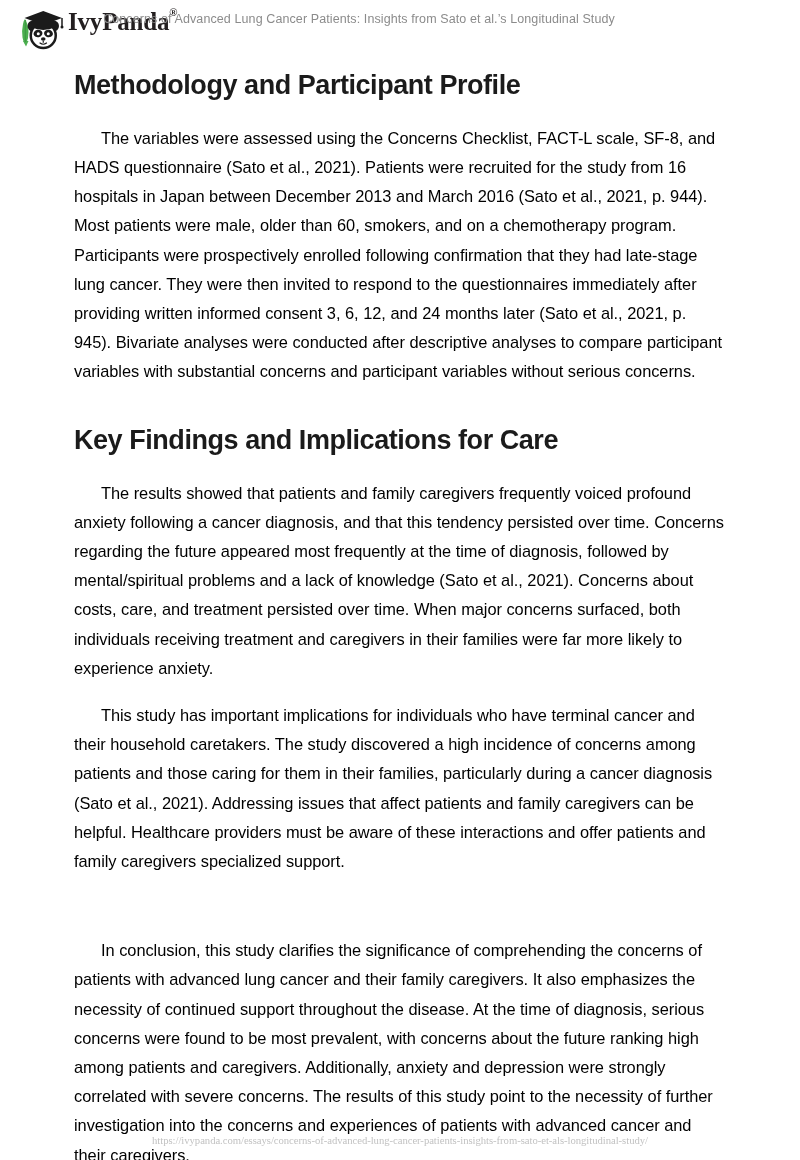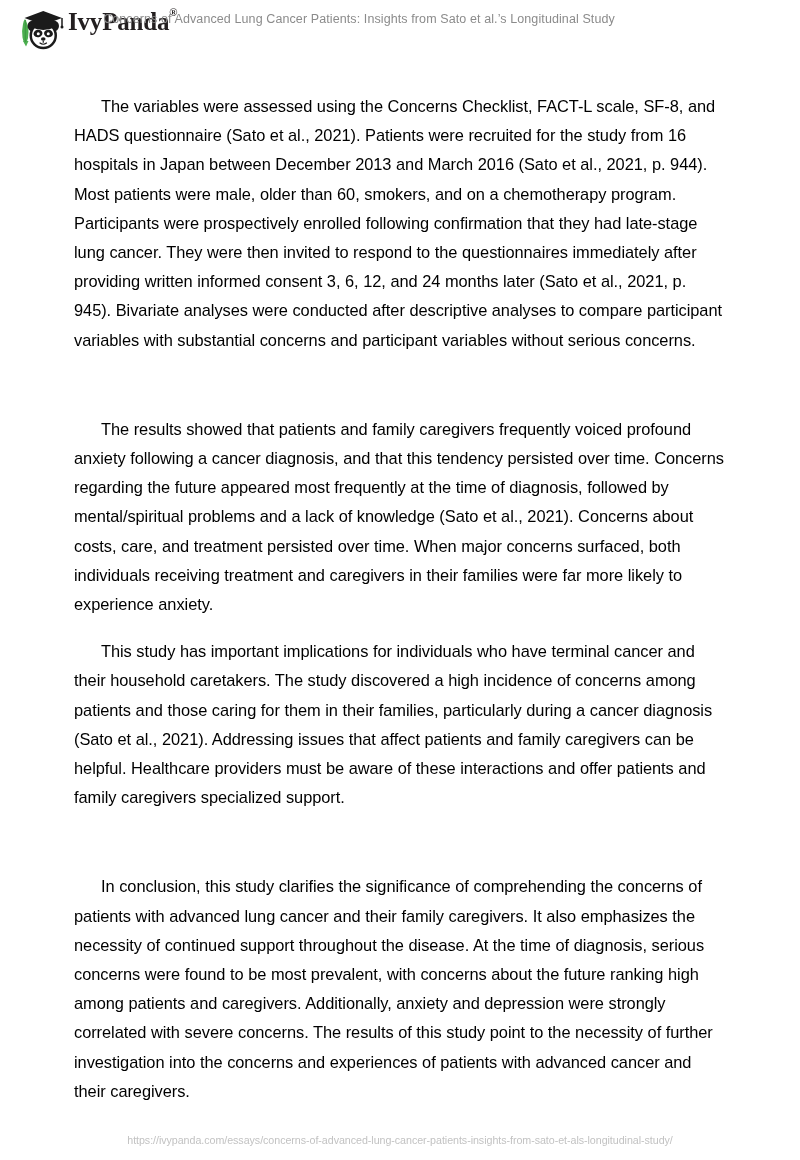--- a/index.html
+++ b/index.html
@@ -131,21 +131,21 @@
   
   .page-footer {
     position: absolute;
     left: 0;
     top: 1130px;
     width: 800px;
     text-align: center;
   }
 
   .footer-url {
-    font-family: Liberation Sans, sans-serif;
+    font-family: Liberation Serif, serif;
     font-size: 10.7px;
     color: #c2c2c2;
     letter-spacing: -0.05px;
     text-decoration: none;
     white-space: nowrap;
   }
 </style>
 </head>
 <body>
 
@@ -185,25 +185,27 @@
         </g>
       </svg>
       <span class="brand-text"><span>IvyPanda</span><sup class="brand-reg">®</sup></span>
     </div>
 
     <div class="header-title">Concerns of Advanced Lung Cancer Patients: Insights from Sato et al.’s Longitudinal Study</div>
   </div>
 
   <div class="content">
 
+    <h2 class="section-heading">Methodology and Participant Profile</h2>
     <div class="gap-heading-to-para"></div>
     <p class="body-text">The variables were assessed using the Concerns Checklist, FACT-L scale, SF-8, and HADS questionnaire (Sato et al., 2021). Patients were recruited for the study from 16 hospitals in Japan between December 2013 and March 2016 (Sato et al., 2021, p. 944). Most patients were male, older than 60, smokers, and on a chemotherapy program. Participants were prospectively enrolled following confirmation that they had late-stage lung cancer. They were then invited to respond to the questionnaires immediately after providing written informed consent 3, 6, 12, and 24 months later (Sato et al., 2021, p. 945). Bivariate analyses were conducted after descriptive analyses to compare participant variables with substantial concerns and participant variables without serious concerns.</p>
 
     <div class="gap-para-to-heading"></div>
 
+    <h2 class="section-heading">Key Findings and Implications for Care</h2>
     <div class="gap-heading-to-para"></div>
     <p class="body-text">The results showed that patients and family caregivers frequently voiced profound anxiety following a cancer diagnosis, and that this tendency persisted over time. Concerns regarding the future appeared most frequently at the time of diagnosis, followed by mental/spiritual problems and a lack of knowledge (Sato et al., 2021). Concerns about costs, care, and treatment persisted over time. When major concerns surfaced, both individuals receiving treatment and caregivers in their families were far more likely to experience anxiety.</p>
     <div class="gap-para-to-para"></div>
     <p class="body-text">This study has important implications for individuals who have terminal cancer and their household caretakers. The study discovered a high incidence of concerns among patients and those caring for them in their families, particularly during a cancer diagnosis (Sato et al., 2021). Addressing issues that affect patients and family caregivers can be helpful. Healthcare providers must be aware of these interactions and offer patients and family caregivers specialized support.</p>
 
     <div class="gap-para-to-heading"></div>
 
     <div class="gap-heading-to-para"></div>
     <p class="body-text">In conclusion, this study clarifies the significance of comprehending the concerns of patients with advanced lung cancer and their family caregivers. It also emphasizes the necessity of continued support throughout the disease. At the time of diagnosis, serious concerns were found to be most prevalent, with concerns about the future ranking high among patients and caregivers. Additionally, anxiety and depression were strongly correlated with severe concerns. The results of this study point to the necessity of further investigation into the concerns and experiences of patients with advanced cancer and their caregivers.</p>
   </div>

